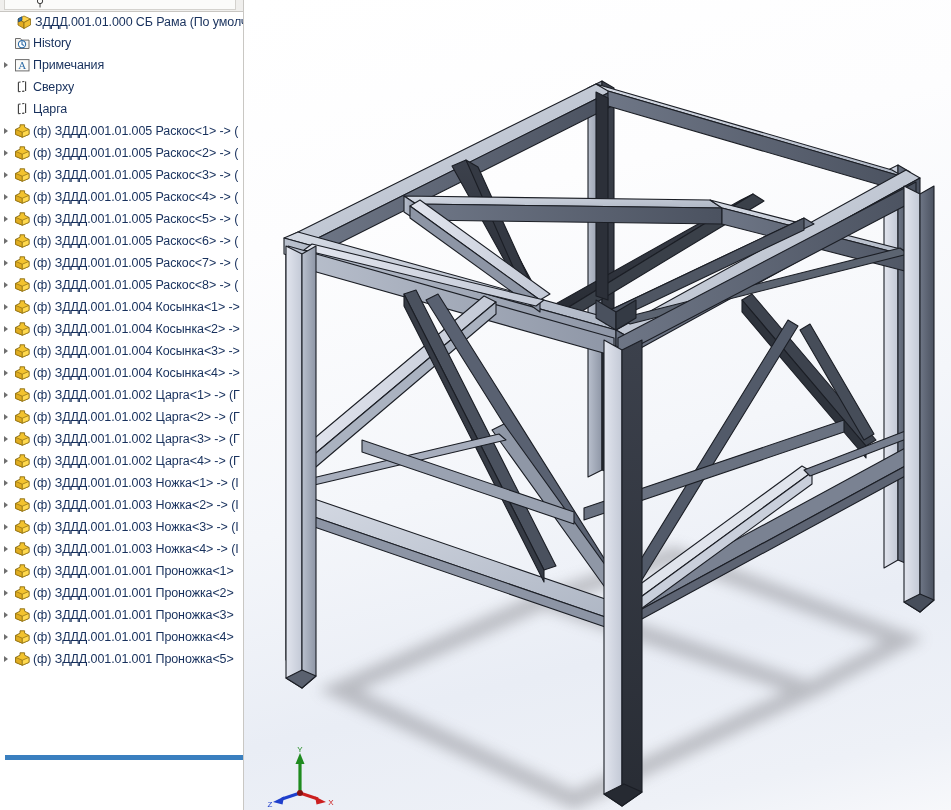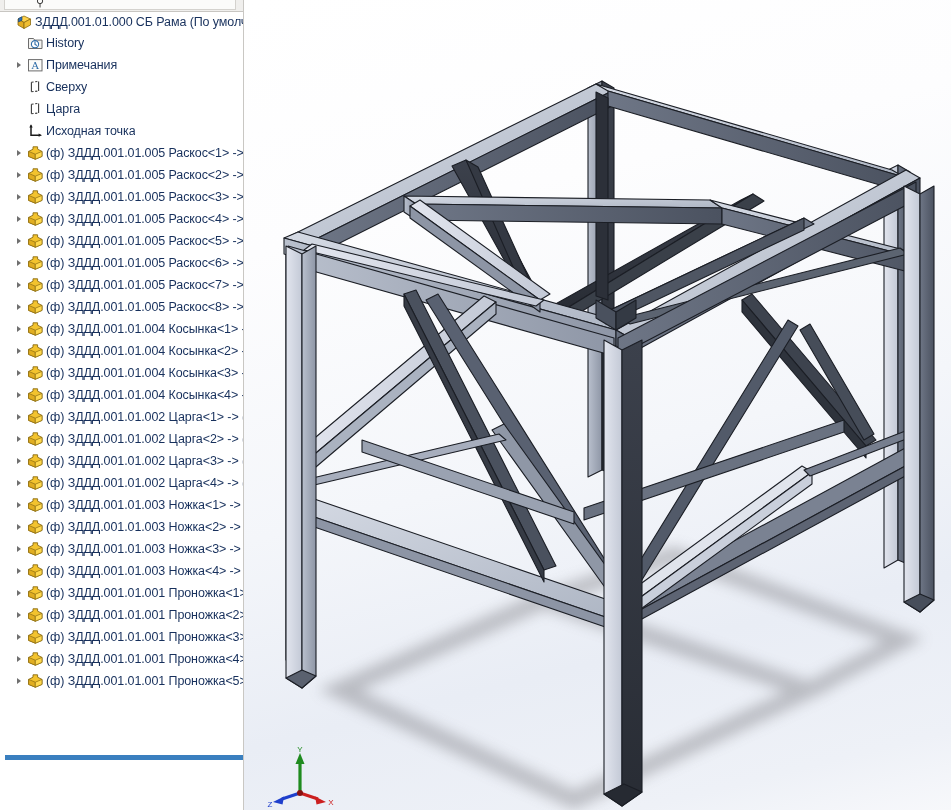--- a/index.html
+++ b/index.html
@@ -50,21 +50,21 @@
     border-left:4px solid #6f6f6f;
     border-top:3.5px solid transparent;border-bottom:3.5px solid transparent;
   }
   .ico{width:20px;min-width:20px;height:22px;position:relative;}
 
   
   .row.root{height:20px;line-height:20px;padding-left:2px;}
   .row.root .lbl{font-size:12.5px;}
 
   
-  .ind-1{padding-left:13px;}
+  .ind-1{}
 
   
   .ico svg{position:absolute;left:1px;top:3px;}
 
   
   #splitter{
     position:absolute;left:243px;top:352px;width:9px;height:58px;
     background:#f3f2f0;border:1px solid #bdbbb7;
     border-left:none;border-radius:0 3px 3px 0;box-sizing:border-box;
   }
@@ -156,31 +156,20 @@
           </div>
           <div class="row ind-1">
             <span class="arrow"></span>
             <span class="ico">
               <svg width="17" height="16" viewBox="0 0 17 16">
                 <path d="M4.4 3.2v9.6M11.6 2.4v9.6" stroke="#3a3a3a" stroke-width="1.1" fill="none"></path>
                 <path d="M4.4 3.2l7.2-0.8M4.4 12.8l7.2-0.8" stroke="#3a3a3a" stroke-width="1.1" fill="none" stroke-dasharray="2.2 1.6"></path>
               </svg>
             </span>
             <span class="lbl">Царга</span>
-          </div>
-          <div class="row ind-1">
-            <span class="arrow"></span>
-            <span class="ico">
-              <svg width="17" height="16" viewBox="0 0 17 16">
-                <path d="M4 2.6v9.6h9.4" stroke="#1b1b1b" stroke-width="1.5" fill="none"></path>
-                <polygon points="4,1.2 2.3,4.6 5.7,4.6" fill="#1b1b1b"></polygon>
-                <polygon points="15,12.2 11.6,10.6 11.6,13.8" fill="#1b1b1b"></polygon>
-              </svg>
-            </span>
-            <span class="lbl">Исходная точка</span>
           </div>
           <div class="row ind-1">
             <span class="arrow has"></span>
             <span class="ico">
               <svg width="17" height="16" viewBox="0 0 17 16">
                 <polygon points="1.6,6.4 6,4.2 6,1.8 10.6,1.8 10.6,4.2 15,6.4 15,11.4 8.3,14.2 1.6,11.4z" fill="#f3c32e" stroke="#8a6b12" stroke-width="0.9"></polygon>
                 <polygon points="1.6,6.4 8.3,9.2 8.3,14.2 1.6,11.4z" fill="#e0ad21" stroke="#8a6b12" stroke-width="0.7"></polygon>
                 <polygon points="15,6.4 8.3,9.2 8.3,14.2 15,11.4z" fill="#ffd94f" stroke="#8a6b12" stroke-width="0.7"></polygon>
               </svg>
             </span>

